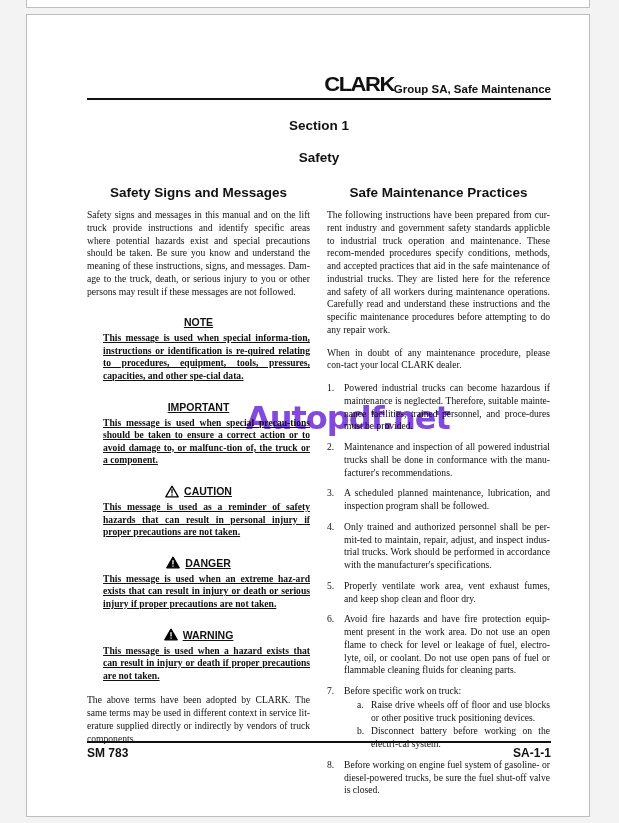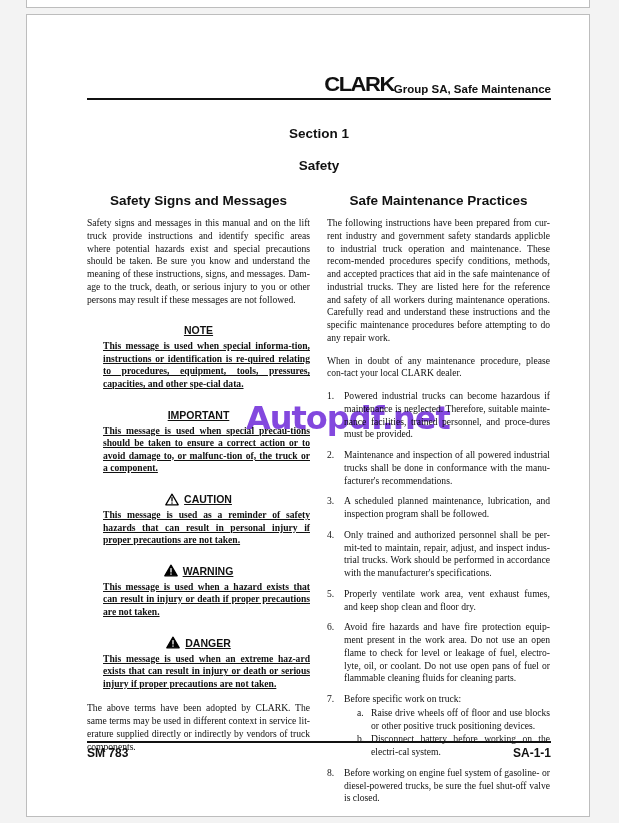--- a/index.html
+++ b/index.html
@@ -28,21 +28,21 @@
     font-size:22px; letter-spacing:-1.5px; line-height:1;
     transform:scaleY(0.92); transform-origin:bottom left;
   }
   .header-right { font-family:"Liberation Sans", sans-serif; font-weight:bold; font-size:11.5px; }
   .header-rule { border-top:2.2px solid #111; margin-top:3px; }
 
   .section-title, .section-sub, .col h2 {
     text-align:center; font-family:"Liberation Sans", sans-serif;
     font-weight:bold; font-size:13.5px; margin:0;
   }
-  .section-title { margin-top:26px; }
+  .section-title { margin-top:18px; }
   .section-sub   { margin-top:17px; }
 
   .columns { display:flex; gap:17px; margin-top:20px; }
   .col { width:223px; }
   .col h2 { margin-bottom:9px; }
 
   .body {
     font-size:9.6px; line-height:12.75px; text-align:justify;
     margin:0 0 10px 0;
   }
@@ -135,36 +135,36 @@
   </div>
             <div class="notice">
     <div class="notice-label-row">
       <span class="tri-holder">
                   <svg width="14" height="13" viewBox="0 0 20 18" aria-hidden="true">
                     <path d="M10 1.4 L18.9 16.6 L1.1 16.6 Z" fill="#000" stroke="#000" stroke-width="1.8" stroke-linejoin="round"></path>
                     <rect x="9.1" y="5.6" width="1.8" height="6.2" fill="#fff"></rect>
                     <rect x="9.1" y="13.2" width="1.8" height="1.9" fill="#fff"></rect>
                   </svg>
                 </span>
-      <span class="notice-label">WARNING</span>
-    </div>
-    <p class="notice-text">This message is used when a hazard exists that can result in injury or death if proper precautions are not taken.</p>
+      <span class="notice-label">DANGER</span>
+    </div>
+    <p class="notice-text">This message is used when an extreme haz-ard exists that can result in injury or death or serious injury if proper precautions are not taken.</p>
   </div>
             <div class="notice">
     <div class="notice-label-row">
       <span class="tri-holder">
                   <svg width="14" height="13" viewBox="0 0 20 18" aria-hidden="true">
                     <path d="M10 1.4 L18.9 16.6 L1.1 16.6 Z" fill="#000" stroke="#000" stroke-width="1.8" stroke-linejoin="round"></path>
                     <rect x="9.1" y="5.6" width="1.8" height="6.2" fill="#fff"></rect>
                     <rect x="9.1" y="13.2" width="1.8" height="1.9" fill="#fff"></rect>
                   </svg>
                 </span>
-      <span class="notice-label">DANGER</span>
-    </div>
-    <p class="notice-text">This message is used when an extreme haz-ard exists that can result in injury or death or serious injury if proper precautions are not taken.</p>
+      <span class="notice-label">WARNING</span>
+    </div>
+    <p class="notice-text">This message is used when a hazard exists that can result in injury or death if proper precautions are not taken.</p>
   </div>
           </div>
         <p class="body">The above terms have been adopted by CLARK. The same terms may be used in different context in service lit-erature supplied directly or indirectly by vendors of truck components.</p>
       </div>
 
       <div class="col">
         <h2>Safe Maintenance Practices</h2>
         <div id="right-paras">
             <p class="body">The following instructions have been prepared from cur-rent industry and government safety standards applicble to industrial truck operation and maintenance. These recom-mended procedures specify conditions, methods, and accepted practices that aid in the safe maintenance of industrial trucks. They are listed here for the reference and safety of all workers during maintenance operations. Carefully read and understand these instructions and the specific maintenance procedures before attempting to do any repair work.</p>
             <p class="body">When in doubt of any maintenance procedure, please con-tact your local CLARK dealer.</p>

